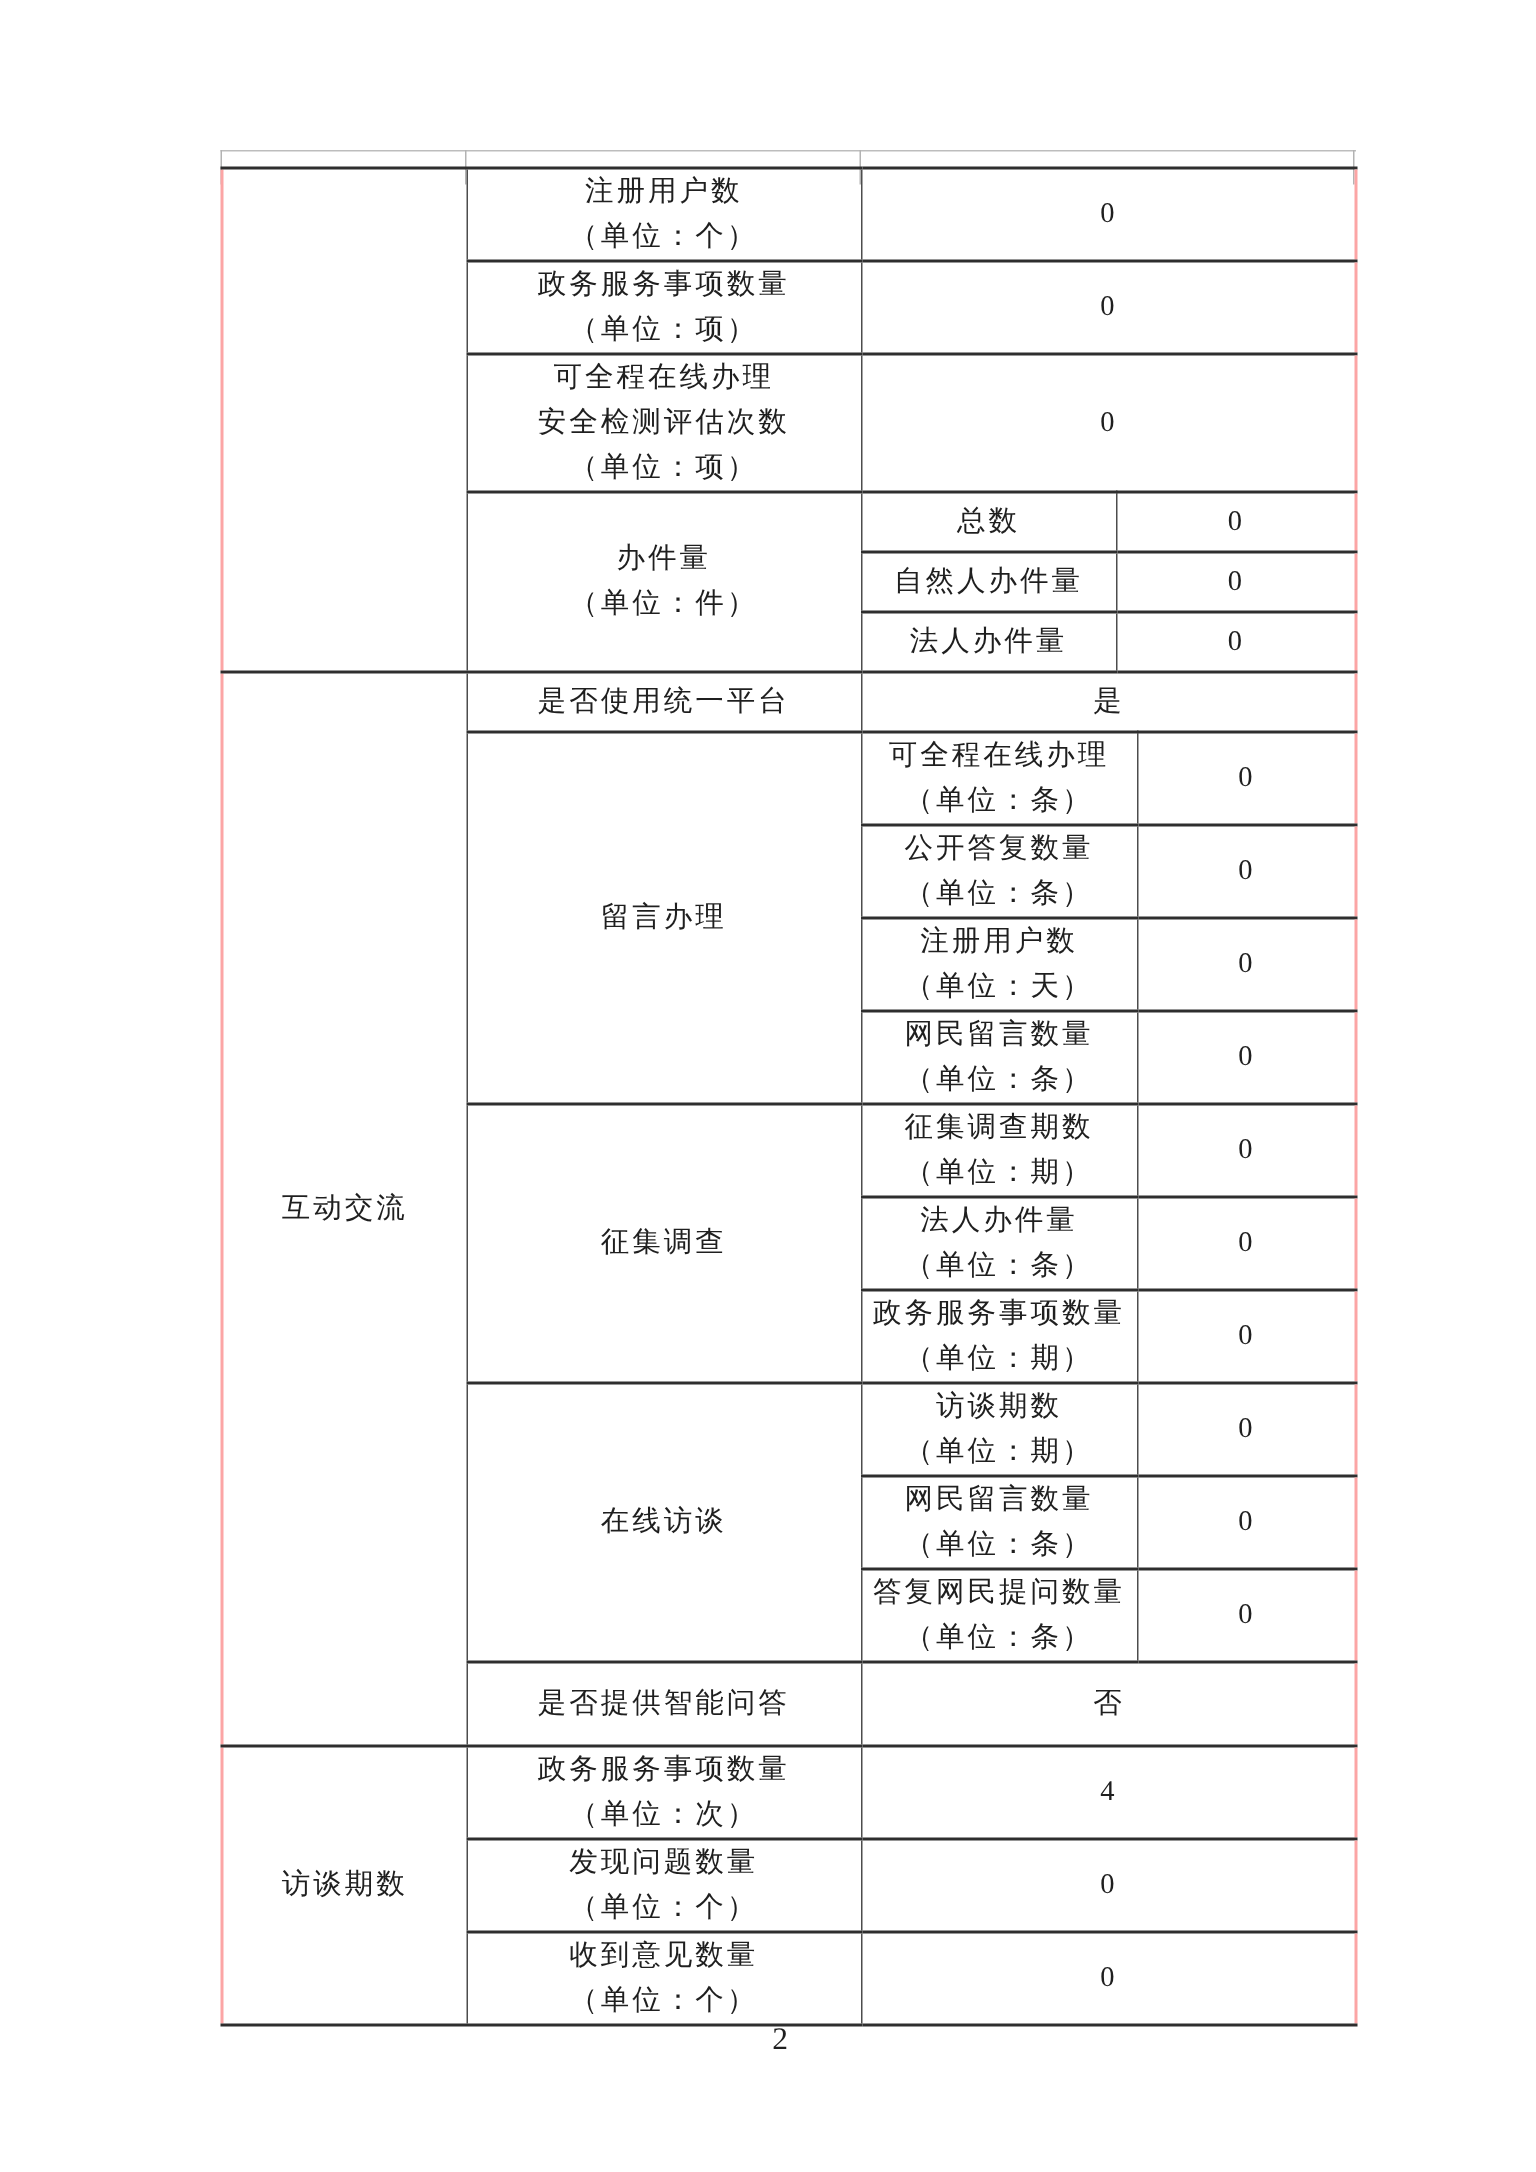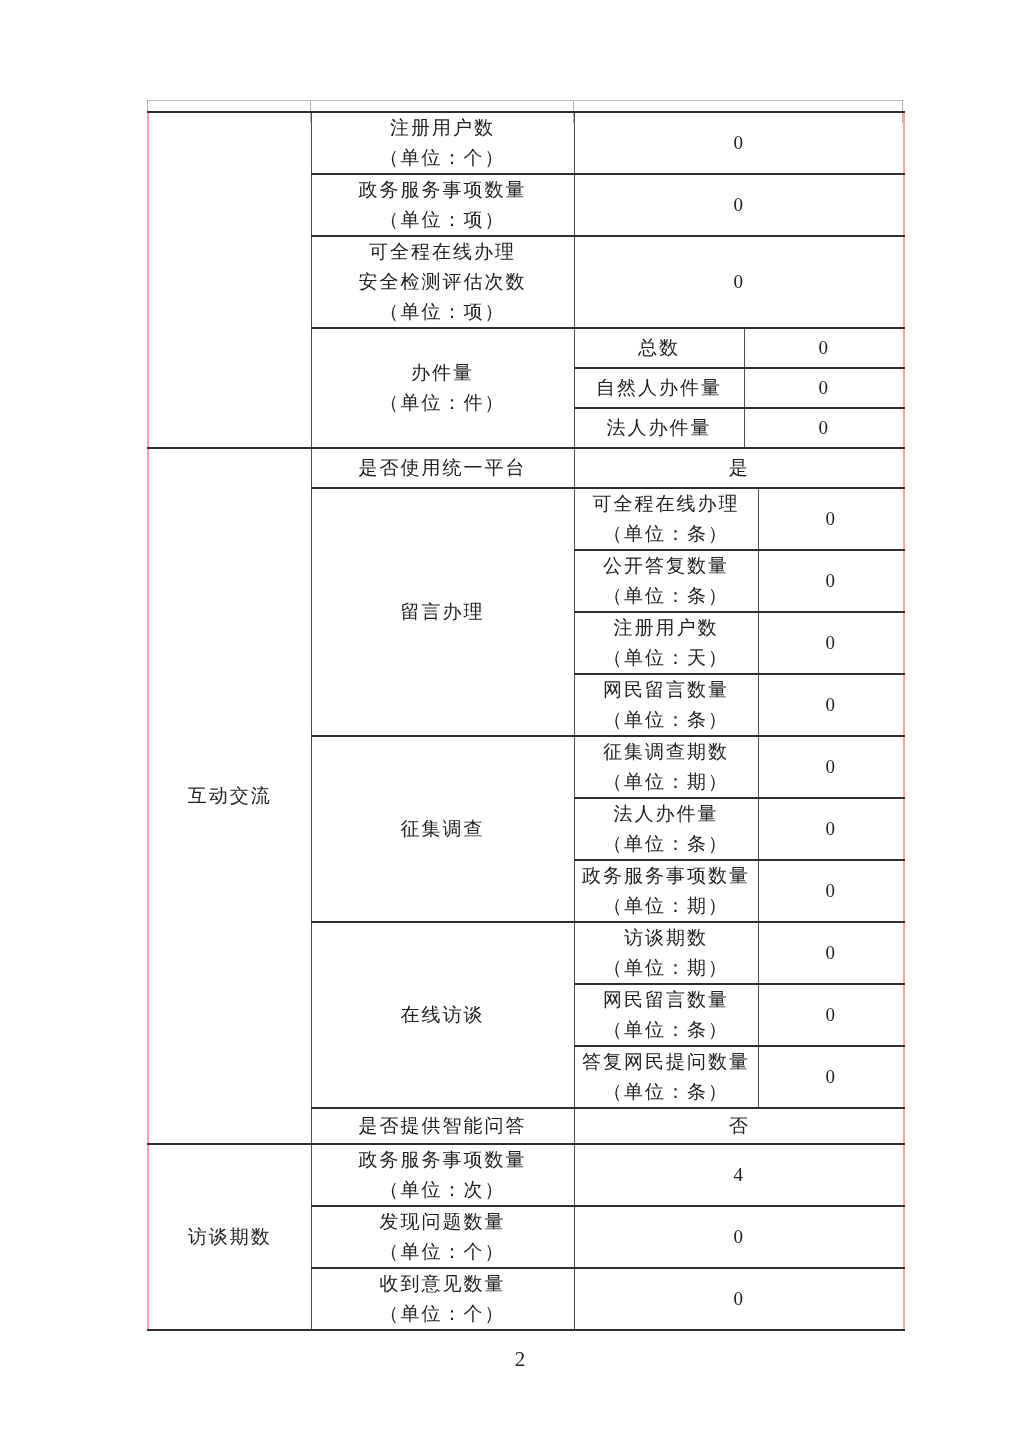--- a/index.html
+++ b/index.html
@@ -176,21 +176,21 @@
       <tr style="height:59px">
         <td class="sublbl" colspan="2">网民留言数量
 （单位：条）</td>
         <td class="val">0</td>
       </tr>
       <tr style="height:59px">
         <td class="sublbl" colspan="2">答复网民提问数量
 （单位：条）</td>
         <td class="val">0</td>
       </tr>
-      <tr style="height:36px">
+      <tr style="height:56px">
         <td class="lbl">是否提供智能问答</td>
         <td class="val" colspan="3">否</td>
       </tr>
 
       <tr style="height:59px">
         <td class="cat" rowspan="3">访谈期数</td>
         <td class="lbl">政务服务事项数量
 （单位：次）</td>
         <td class="val" colspan="3">4</td>
       </tr>

